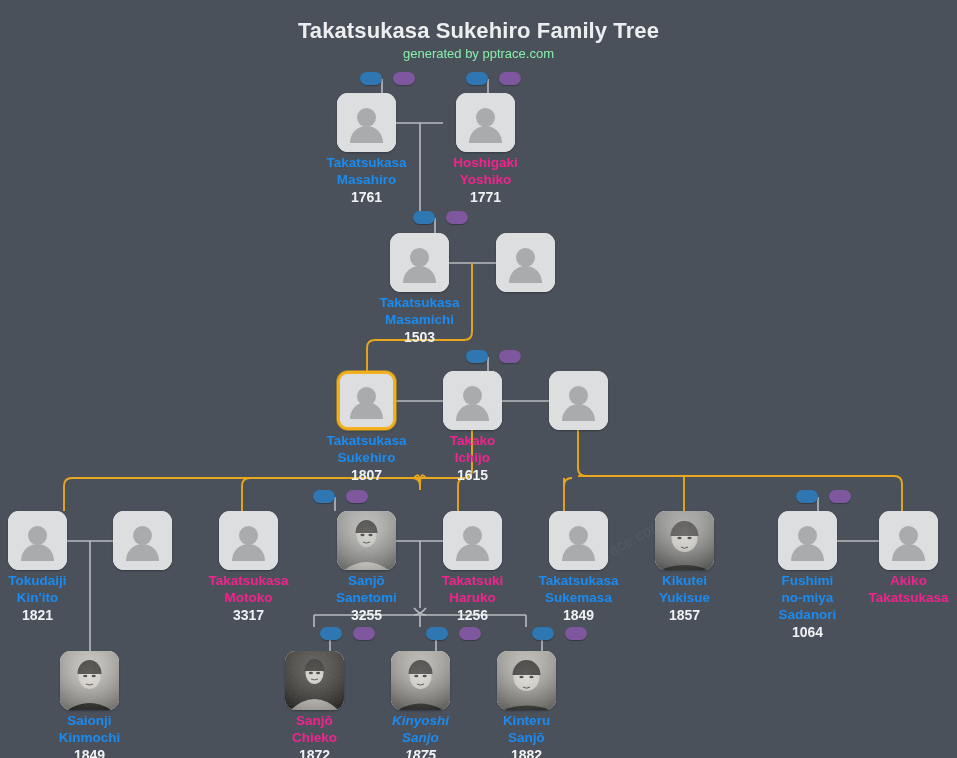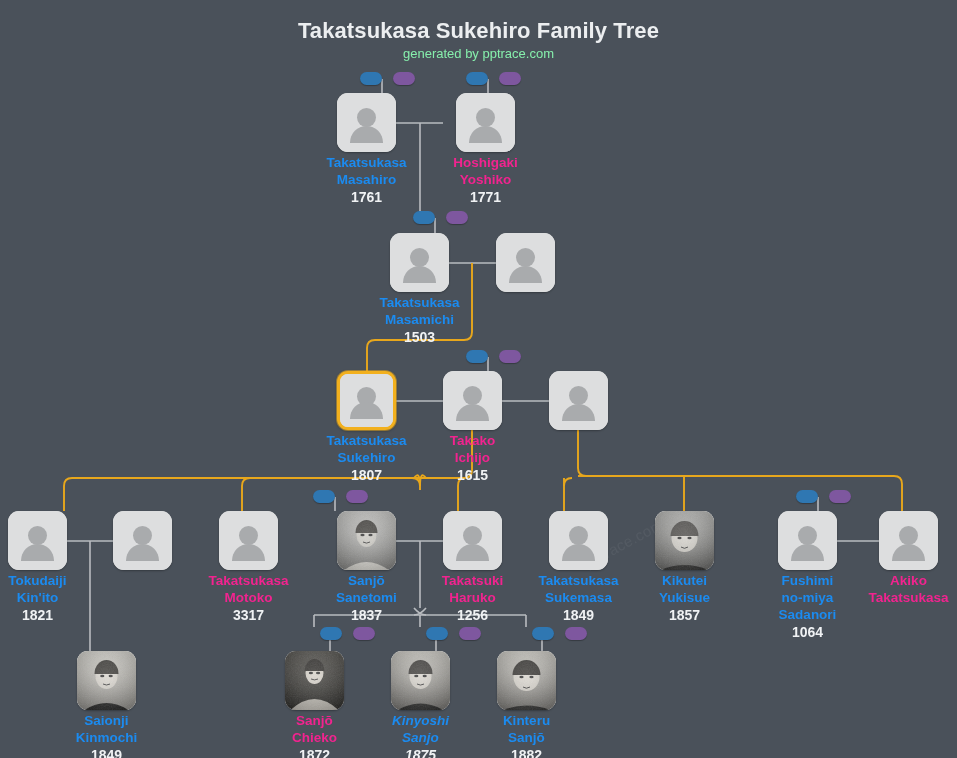--- a/index.html
+++ b/index.html
@@ -309,21 +309,21 @@
     <ellipse cx="25.5" cy="24" rx="2.1" ry="1.3" fill="#2a2a2a"></ellipse>
     <ellipse cx="33.5" cy="24" rx="2.1" ry="1.3" fill="#2a2a2a"></ellipse>
     <path d="M26,31 q3.5,2.2 7,0" stroke="#3a3a3a" stroke-width="1" fill="none"></path>
     <path d="M7.5,59 q22,-16 44,0 L51.5,59 z" fill="#e6e4dd"></path>
     <rect width="59" height="59" fill="url(#vga)"></rect>
     <rect width="59" height="59" filter="url(#gra)" opacity=".85"></rect>
   </svg>
           </div>
         </div>
         <div class="label m">Sanjō
-Sanetomi<span class="year">1837</span></div>
+Sanetomi<span class="year">3255</span></div>
       </div>
       <div class="node" style="left: 443px; top: 511px;">
         <div class="card">
           <div class="avatar">
             <span class="head"></span>
             <span class="body"></span>
           </div>
         </div>
         <div class="label f">Takatsuki
 Haruko<span class="year">1256</span></div>
@@ -392,21 +392,21 @@
       <div class="node" style="left: 879px; top: 511px;">
         <div class="card">
           <div class="avatar">
             <span class="head"></span>
             <span class="body"></span>
           </div>
         </div>
         <div class="label f">Akiko
 Takatsukasa</div>
       </div>
-      <div class="node" style="left: 77px; top: 651px;">
+      <div class="node" style="left: 60px; top: 651px;">
         <div class="card">
           <div class="avatar">
             <svg class="photo" viewBox="0 0 59 59" preserveAspectRatio="none">
     <defs>
       <linearGradient id="bgc" x1="0" y1="0" x2="0" y2="1">
         <stop offset="0" stop-color="#d6d4cd"></stop>
                   <stop offset="1" stop-color="#9b9994"></stop>
       </linearGradient>
       <radialGradient id="vgc" cx="50%" cy="40%" r="70%">
         <stop offset="0" stop-color="#ffffff" stop-opacity=".18"></stop>

